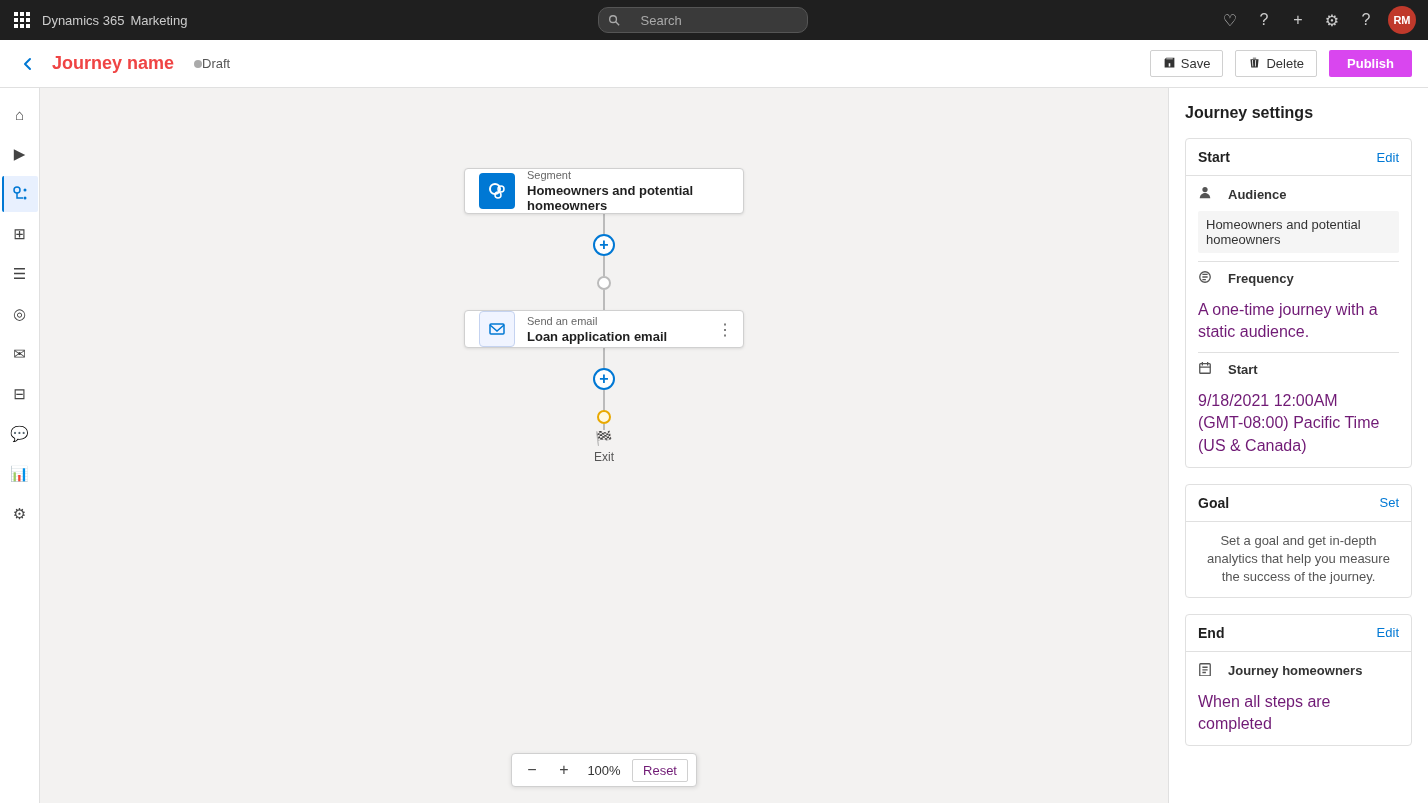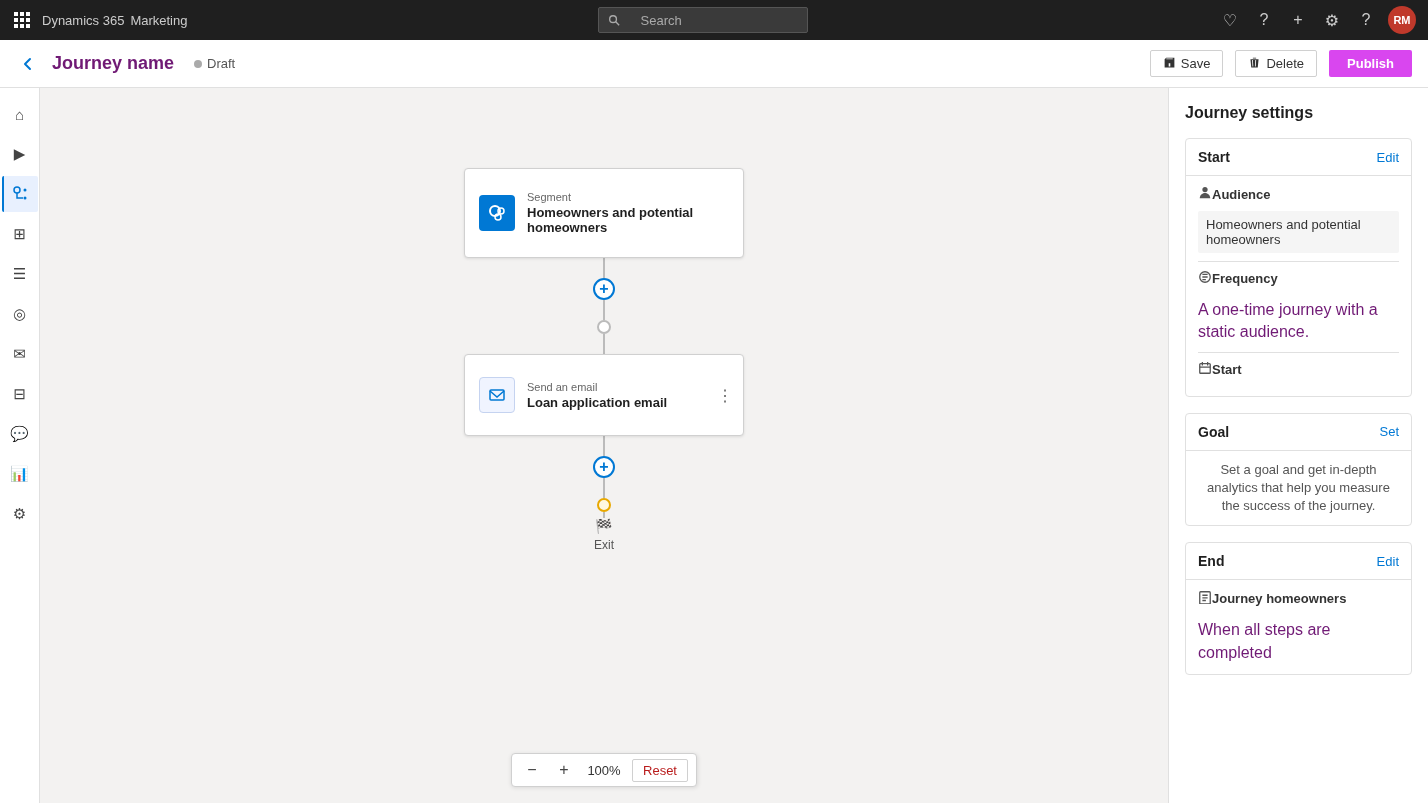--- a/index.html
+++ b/index.html
@@ -16,21 +16,21 @@
       gap: 10px;
       flex-shrink: 0;
     }
     .top-nav-grid-icon { width: 20px; height: 20px; display: flex; align-items: center; justify-content: center; cursor: pointer; }
     .top-nav-brand { display: flex; align-items: center; gap: 6px; font-size: 14px; color: #fff; }
     .top-nav-brand span { color: #ccc; font-size: 13px; }
     .top-nav-search {
       margin: 0 auto;
       background: #3a3a3a;
       border: 1px solid #555;
-      border-radius: 2px;
+      border-radius: 10px;
       display: flex;
       align-items: center;
       padding: 0 10px;
       gap: 21px;
       width: 210px;
       height: 26px;
     }
     .top-nav-search input {
       background: transparent;
       border: none;
@@ -49,22 +49,22 @@
       background: #fff;
       border-bottom: 1px solid #e0e0e0;
       height: 48px;
       display: flex;
       align-items: center;
       padding: 0 16px;
       gap: 12px;
       flex-shrink: 0;
     }
     .toolbar-back { color: #0078d4; cursor: pointer; font-size: 16px; width: 24px; height: 24px; display: flex; align-items: center; justify-content: center; }
-    .toolbar-title { font-size: 18px; font-weight: 600; color: #701a75; }
-    .draft-badge { display: flex; align-items: center; gap: 5px; font-size: 13px; color: #555; margin-left: 8px; }
+    .toolbar-title { font-size: 18px; font-weight: 600; color: #ef4444; }
+    .draft-badge { display: flex; align-items: center; font-size: 13px; color: #555; margin-left: 8px; }
     .draft-dot { width: 8px; height: 8px; border-radius: 50%; background: #aaa; }
     .toolbar-spacer { flex: 1; }
     .toolbar-btn {
       display: flex; align-items: flex-start; gap: 5px;
       padding: 5px 12px; border: 1px solid #d0d0d0;
       background: #fff; border-radius: 2px; cursor: pointer;
       font-size: 13px; color: #333;
     }
     .publish-btn {
       background: #d946ef; color: #fff; border: none;
@@ -113,21 +113,21 @@
     }
 
     
     .node-card {
       background: #fff;
       border: 1px solid #d0d0d0;
       border-radius: 4px;
       width: 280px;
       display: flex;
       align-items: center;
-      padding: 22px 14px;
+      padding: 0 14px;
       gap: 12px;
       box-shadow: 0 1px 3px rgba(0,0,0,0.1);
       position: relative;
     }
     .node-icon-segment {
       width: 36px; height: 36px; border-radius: 4px;
       background: #0078d4; display: flex; align-items: center;
       justify-content: center; color: #fff; font-size: 16px; flex-shrink: 0;
     }
     .node-icon-email {
@@ -184,21 +184,21 @@
       align-items: center;
       padding: 4px 8px;
       gap: 8px;
       box-shadow: 0 1px 4px rgba(0,0,0,0.1);
     }
     .zoom-btn { cursor: pointer; font-size: 16px; color: #444; width: 24px; height: 24px; display: flex; align-items: center; justify-content: center; border: none; background: transparent; }
     .zoom-pct { font-size: 13px; color: #333; min-width: 40px; text-align: center; }
     .reset-btn {
       background: #fff; border: 1px solid #d0d0d0;
       border-radius: 2px; padding: 3px 10px;
-      font-size: 13px; cursor: pointer; color: #b91c1c;
+      font-size: 13px; cursor: pointer; color: #701a75;
     }
 
     
     .right-panel {
       width: 260px;
       background: #fff;
       border-left: 1px solid #e0e0e0;
       padding: 16px;
       overflow-y: auto;
       flex-shrink: 0;
@@ -206,21 +206,21 @@
     .panel-title { font-size: 16px; font-weight: 700; color: #1f1f1f; margin-bottom: 16px; }
     .panel-section { margin-bottom: 16px; border: 1px solid #e0e0e0; border-radius: 4px; overflow: hidden; }
     .panel-section-header {
       display: flex; align-items: center; justify-content: space-between;
       padding: 10px 12px;
       border-bottom: 1px solid #e0e0e0;
     }
     .panel-section-title { font-size: 14px; font-weight: 600; color: #1f1f1f; }
     .panel-edit-link { font-size: 13px; color: #0078d4; cursor: pointer; }
     .panel-section-body { padding: 10px 12px; }
-    .panel-row { display: flex; align-items: center; gap: 0; margin-bottom: 8px; }
+    .panel-row { display: flex; align-items: center; gap: 16px; margin-bottom: 8px; }
     .panel-icon { font-size: 14px; color: #555; }
     .panel-label { font-size: 13px; font-weight: 600; color: #333; }
     .panel-value { font-size: 13px; color: #333; margin-top: 4px; background: #f5f5f5; padding: 6px 8px; border-radius: 2px; }
     .panel-sub { font-size: 16px; color: #701a75; margin-top: 12px; line-height: 1.4; }
     .panel-goal-text { font-size: 13px; color: #555; line-height: 1.4; text-align: center; }
     .divider { height: 1px; background: #e0e0e0; margin: 8px 0; }
     .section-gap { margin-top: 8px; }
   </style>
 </head>
 <body>
@@ -410,20 +410,24 @@
 
         <div class="panel-row section-gap">
           <span class="panel-icon">
             <svg width="14" height="14" viewBox="0 0 16 16" fill="none" stroke="#555" stroke-width="1.5">
               <rect x="2" y="3" width="12" height="11" rx="1"></rect>
               <path d="M5 1v4M11 1v4M2 7h12"></path>
             </svg>
           </span>
           <span class="panel-label">Start</span>
         </div>
+        <div class="panel-sub">
+          <span>9/18/2021 12:00AM</span><br>
+          <span>(GMT-08:00) Pacific Time (US &amp; Canada)</span>
+        </div>
       </div>
     </div>
 
     <div class="panel-section">
       <div class="panel-section-header">
         <span class="panel-section-title">Goal</span>
         <span class="panel-edit-link">Set</span>
       </div>
       <div class="panel-section-body">
         <p class="panel-goal-text">Set a goal and get in-depth analytics that help you measure the success of the journey.</p>

